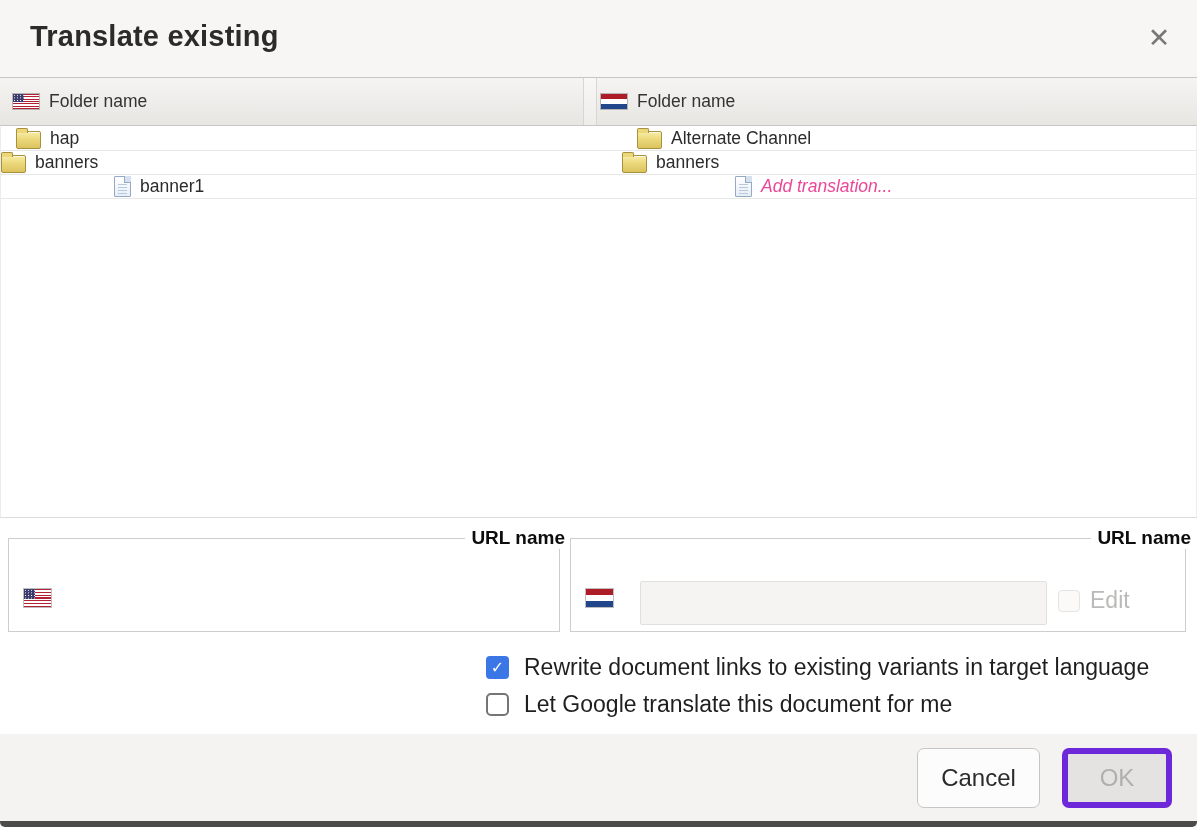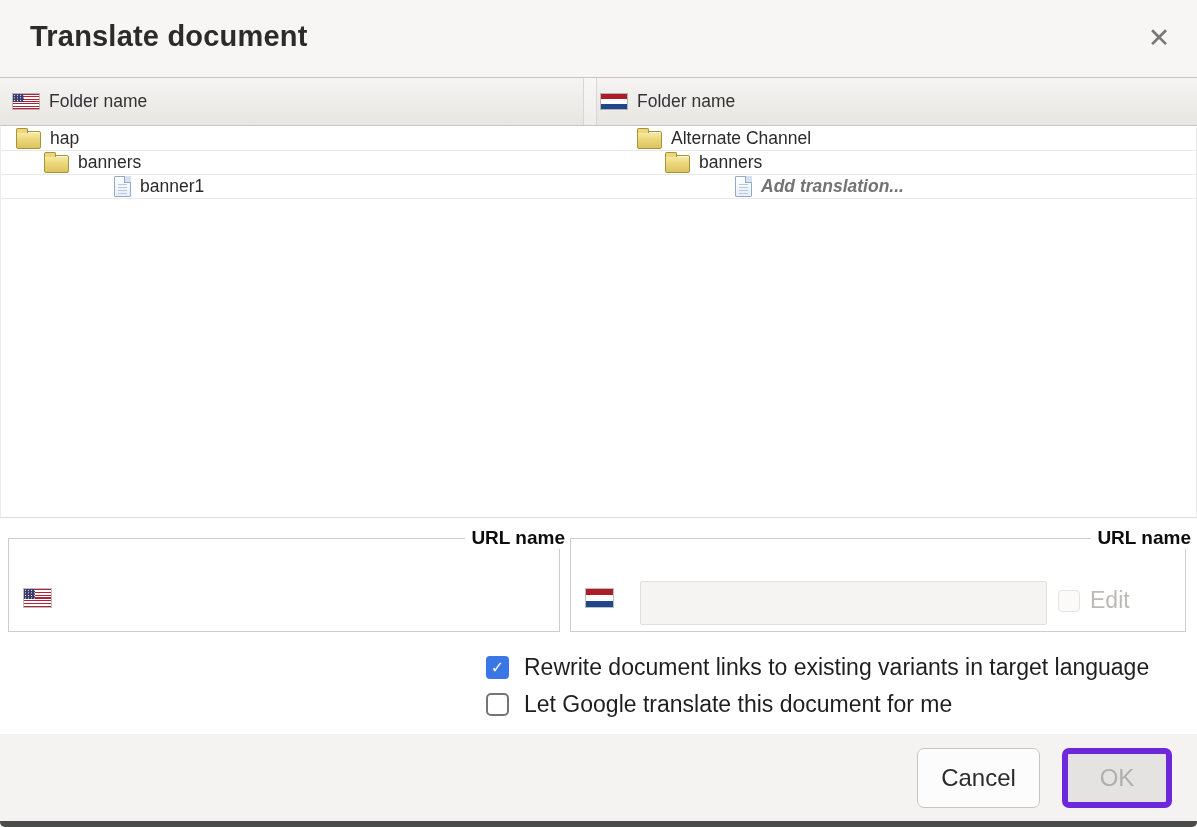--- a/index.html
+++ b/index.html
@@ -71,24 +71,24 @@
     position: absolute; top: 127px; left: 0; width: 100%; height: 391px;
     border-bottom: 1px solid #dcdcdc;
     border-left: 1px solid #eeeceb; border-right: 1px solid #eeeceb;
     background: #fff;
   }
   .tree-row { height: 24px; display: flex; border-bottom: 1px solid #e8e8e8; gap: 36px; }
   .row-half { display: flex; align-items: center; }
   .row-left  { width: 585px; }
   .row-right { flex: 1; }
   .ind-0 { padding-left: 15px; }
-  .ind-1 { padding-left: 43px; }
+  .ind-1 { }
   .ind-2 { padding-left: 113px; }
   .row-label { margin-left: 9px; font-size: 17.5px; color: #2b2b2b; white-space: nowrap; }
-  .add-link { color: #737373; font-style: italic; cursor: pointer; font-weight: bold; }
+  .add-link { color: #ec4899; font-style: italic; cursor: pointer; }
 
   
   .icon-folder {
     position: relative; flex: none;
     width: 25px; height: 18px; margin-top: 2px;
     background: linear-gradient(180deg, #f7eda8 0%, #ecd87b 45%, #dcc35f 100%);
     border: 1px solid #a8913c; border-radius: 2px;
     box-shadow: inset 0 1px 0 rgba(255,255,255,.65);
   }
   .icon-folder::before {
@@ -177,21 +177,21 @@
     position: absolute; left: 0; bottom: 0; width: 100%; height: 6px;
     background: #4b4b4b; border-radius: 0 0 5px 5px;
   }
 </style>
 </head>
 <body>
 
 <div class="screen">
 
   <div class="titlebar">
-    <h1 class="title">Translate document</h1>
+    <h1 class="title">Translate existing</h1>
     <button class="close-btn">✕</button>
   </div>
 
   <div class="tree-header">
     <div class="th-cell th-left">
       <span class="flag flag-sm us"></span>
       <span class="th-label">Folder name</span>
     </div>
     <div class="th-gap"></div>
     <div class="th-cell th-right">

